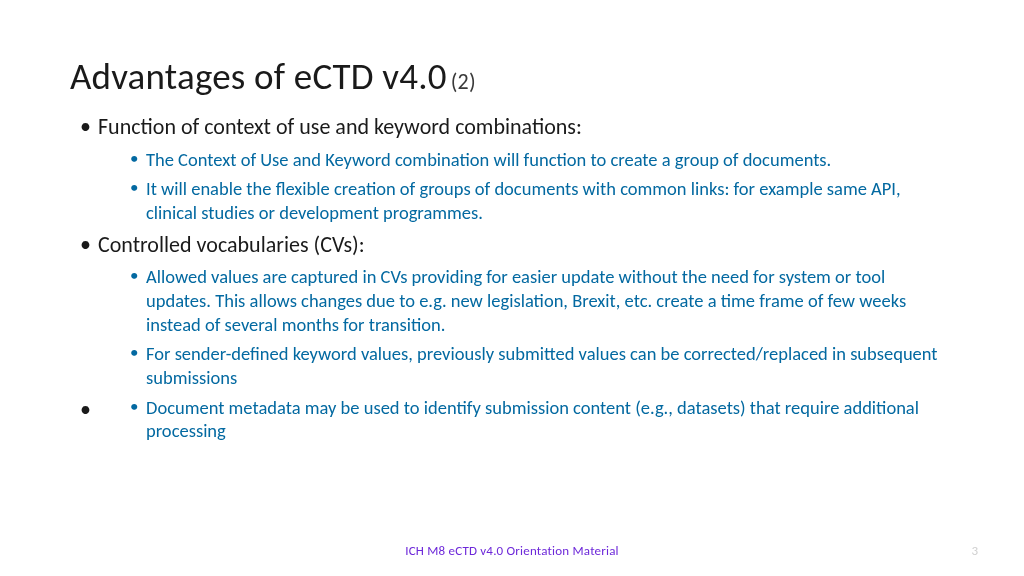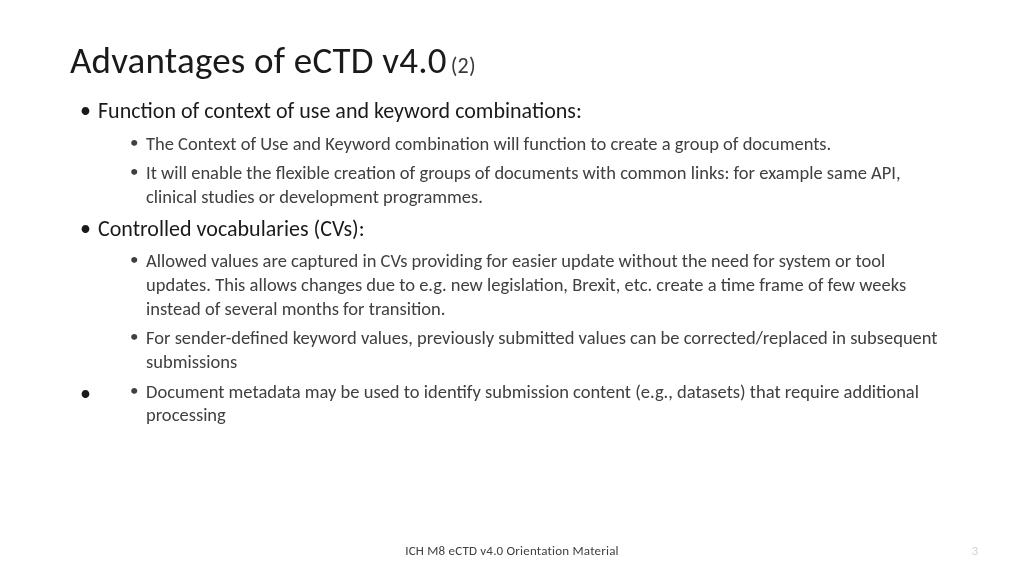--- a/index.html
+++ b/index.html
@@ -1,26 +1,26 @@
 <!DOCTYPE html>
 <html><head>
 <meta charset="utf-8">
 <style>
   * { box-sizing: border-box; margin: 0; padding: 0; }
   html, body { width: 1024px; height: 576px; background: #fff; font-family: Calibri, "Segoe UI", Arial, sans-serif; color: #000; overflow: hidden; }
-  .slide { position: relative; width: 1024px; height: 576px; padding: 38px 70px 0 70px; }
+  .slide { position: relative; width: 1024px; height: 576px; padding: 54px 70px 0 70px; }
   .title { font-size: 37px; font-weight: 400; color: #1a1a1a; margin-bottom: 14px; letter-spacing: 0.2px; }
   .title .suffix { font-size: 22px; color: #3a3a3a; margin-left: 4px; }
   ul.level1 { list-style: none; padding-left: 0; }
   ul.level1 > li { position: relative; padding-left: 28px; font-size: 22px; line-height: 1.3; margin-bottom: 4px; color: #1a1a1a; }
   ul.level1 > li::before { content: "•"; position: absolute; left: 10px; top: 0; font-size: 22px; }
   ul.level2 { list-style: none; padding-left: 0; margin-top: 6px; margin-bottom: 6px; }
-  ul.level2 > li { position: relative; padding-left: 48px; font-size: 18.5px; line-height: 1.28; margin-bottom: 6px; color: #404040; }
+  ul.level2 > li { position: relative; padding-left: 48px; font-size: 18.5px; line-height: 1.28; margin-bottom: 6px; color: #0369a1; }
   ul.level2 > li::before { content: "•"; position: absolute; left: 32px; top: 0; font-size: 17px; }
-  .footer { position: absolute; bottom: 18px; left: 0; width: 100%; text-align: center; font-size: 13px; color: #404040; letter-spacing: 0.2px; }
+  .footer { position: absolute; bottom: 18px; left: 0; width: 100%; text-align: center; font-size: 13px; color: #6d28d9; letter-spacing: 0.2px; }
   .pagenum { position: absolute; bottom: 18px; right: 46px; font-size: 13px; color: #cfcfcf; }
 </style>
 </head>
 <body>
 
 <div class="slide">
 
   <h1 class="title">
     <span>Advantages of eCTD v4.0</span><span class="suffix">(2)</span>
   </h1>

